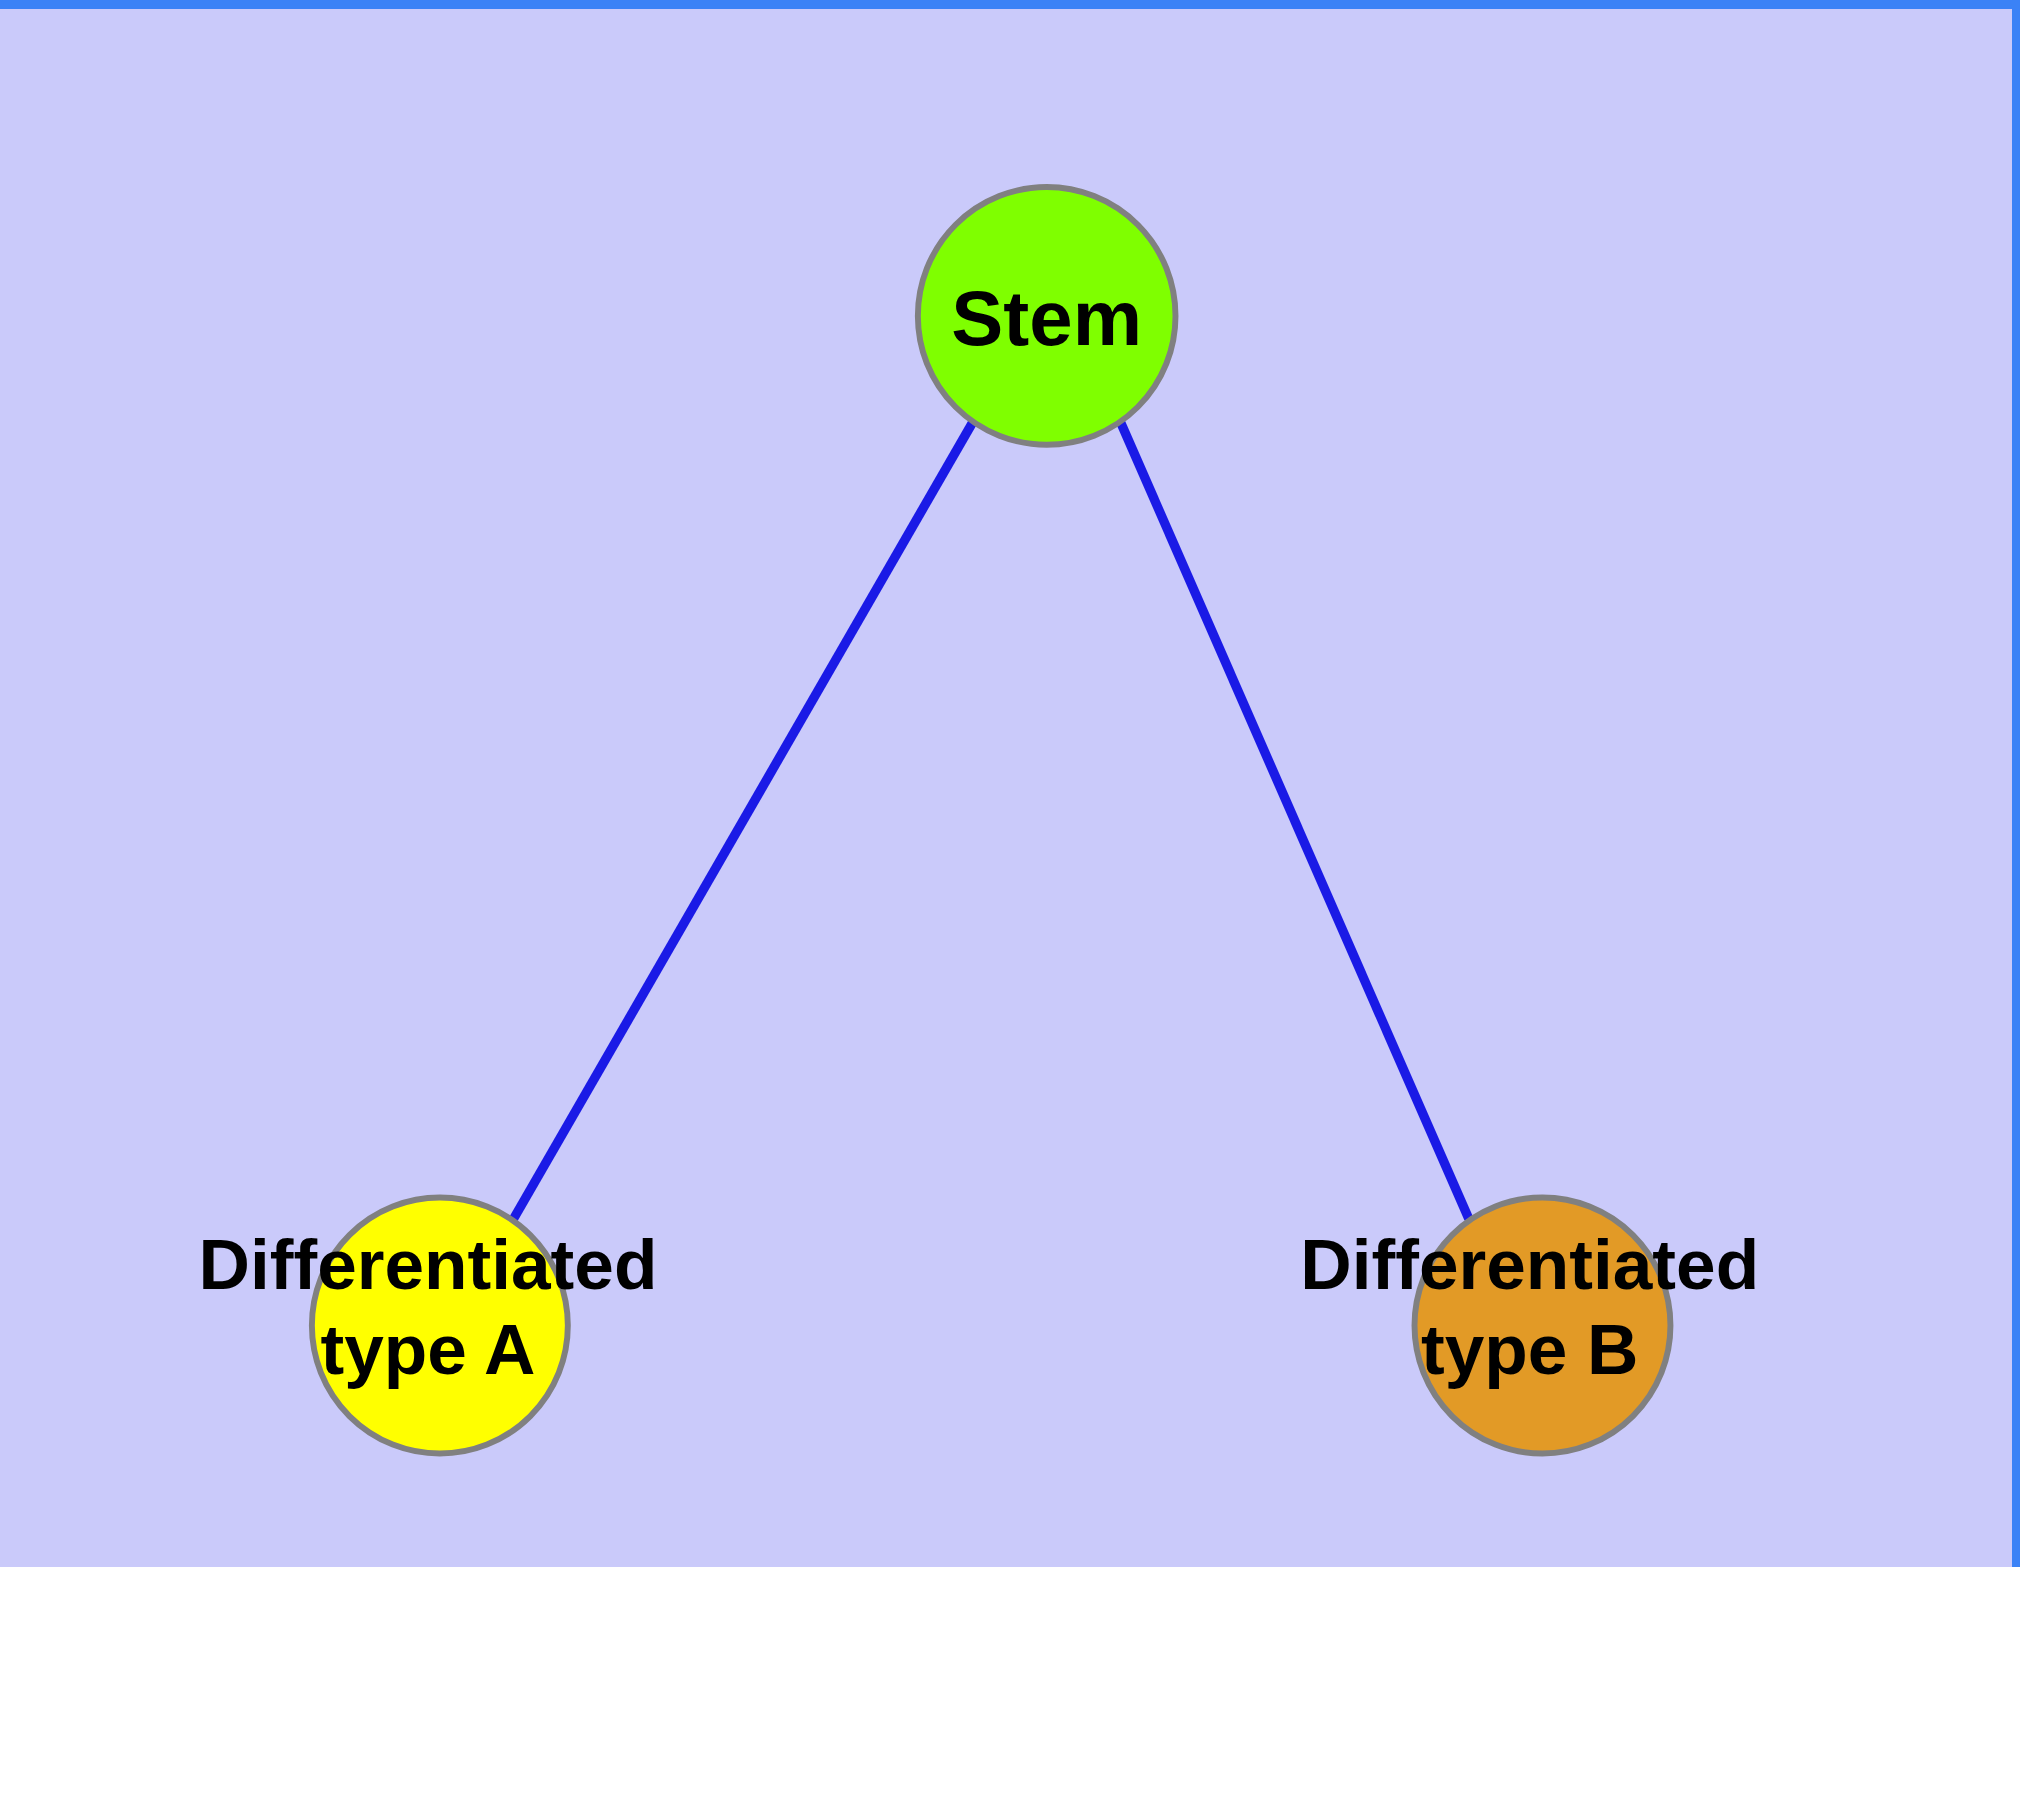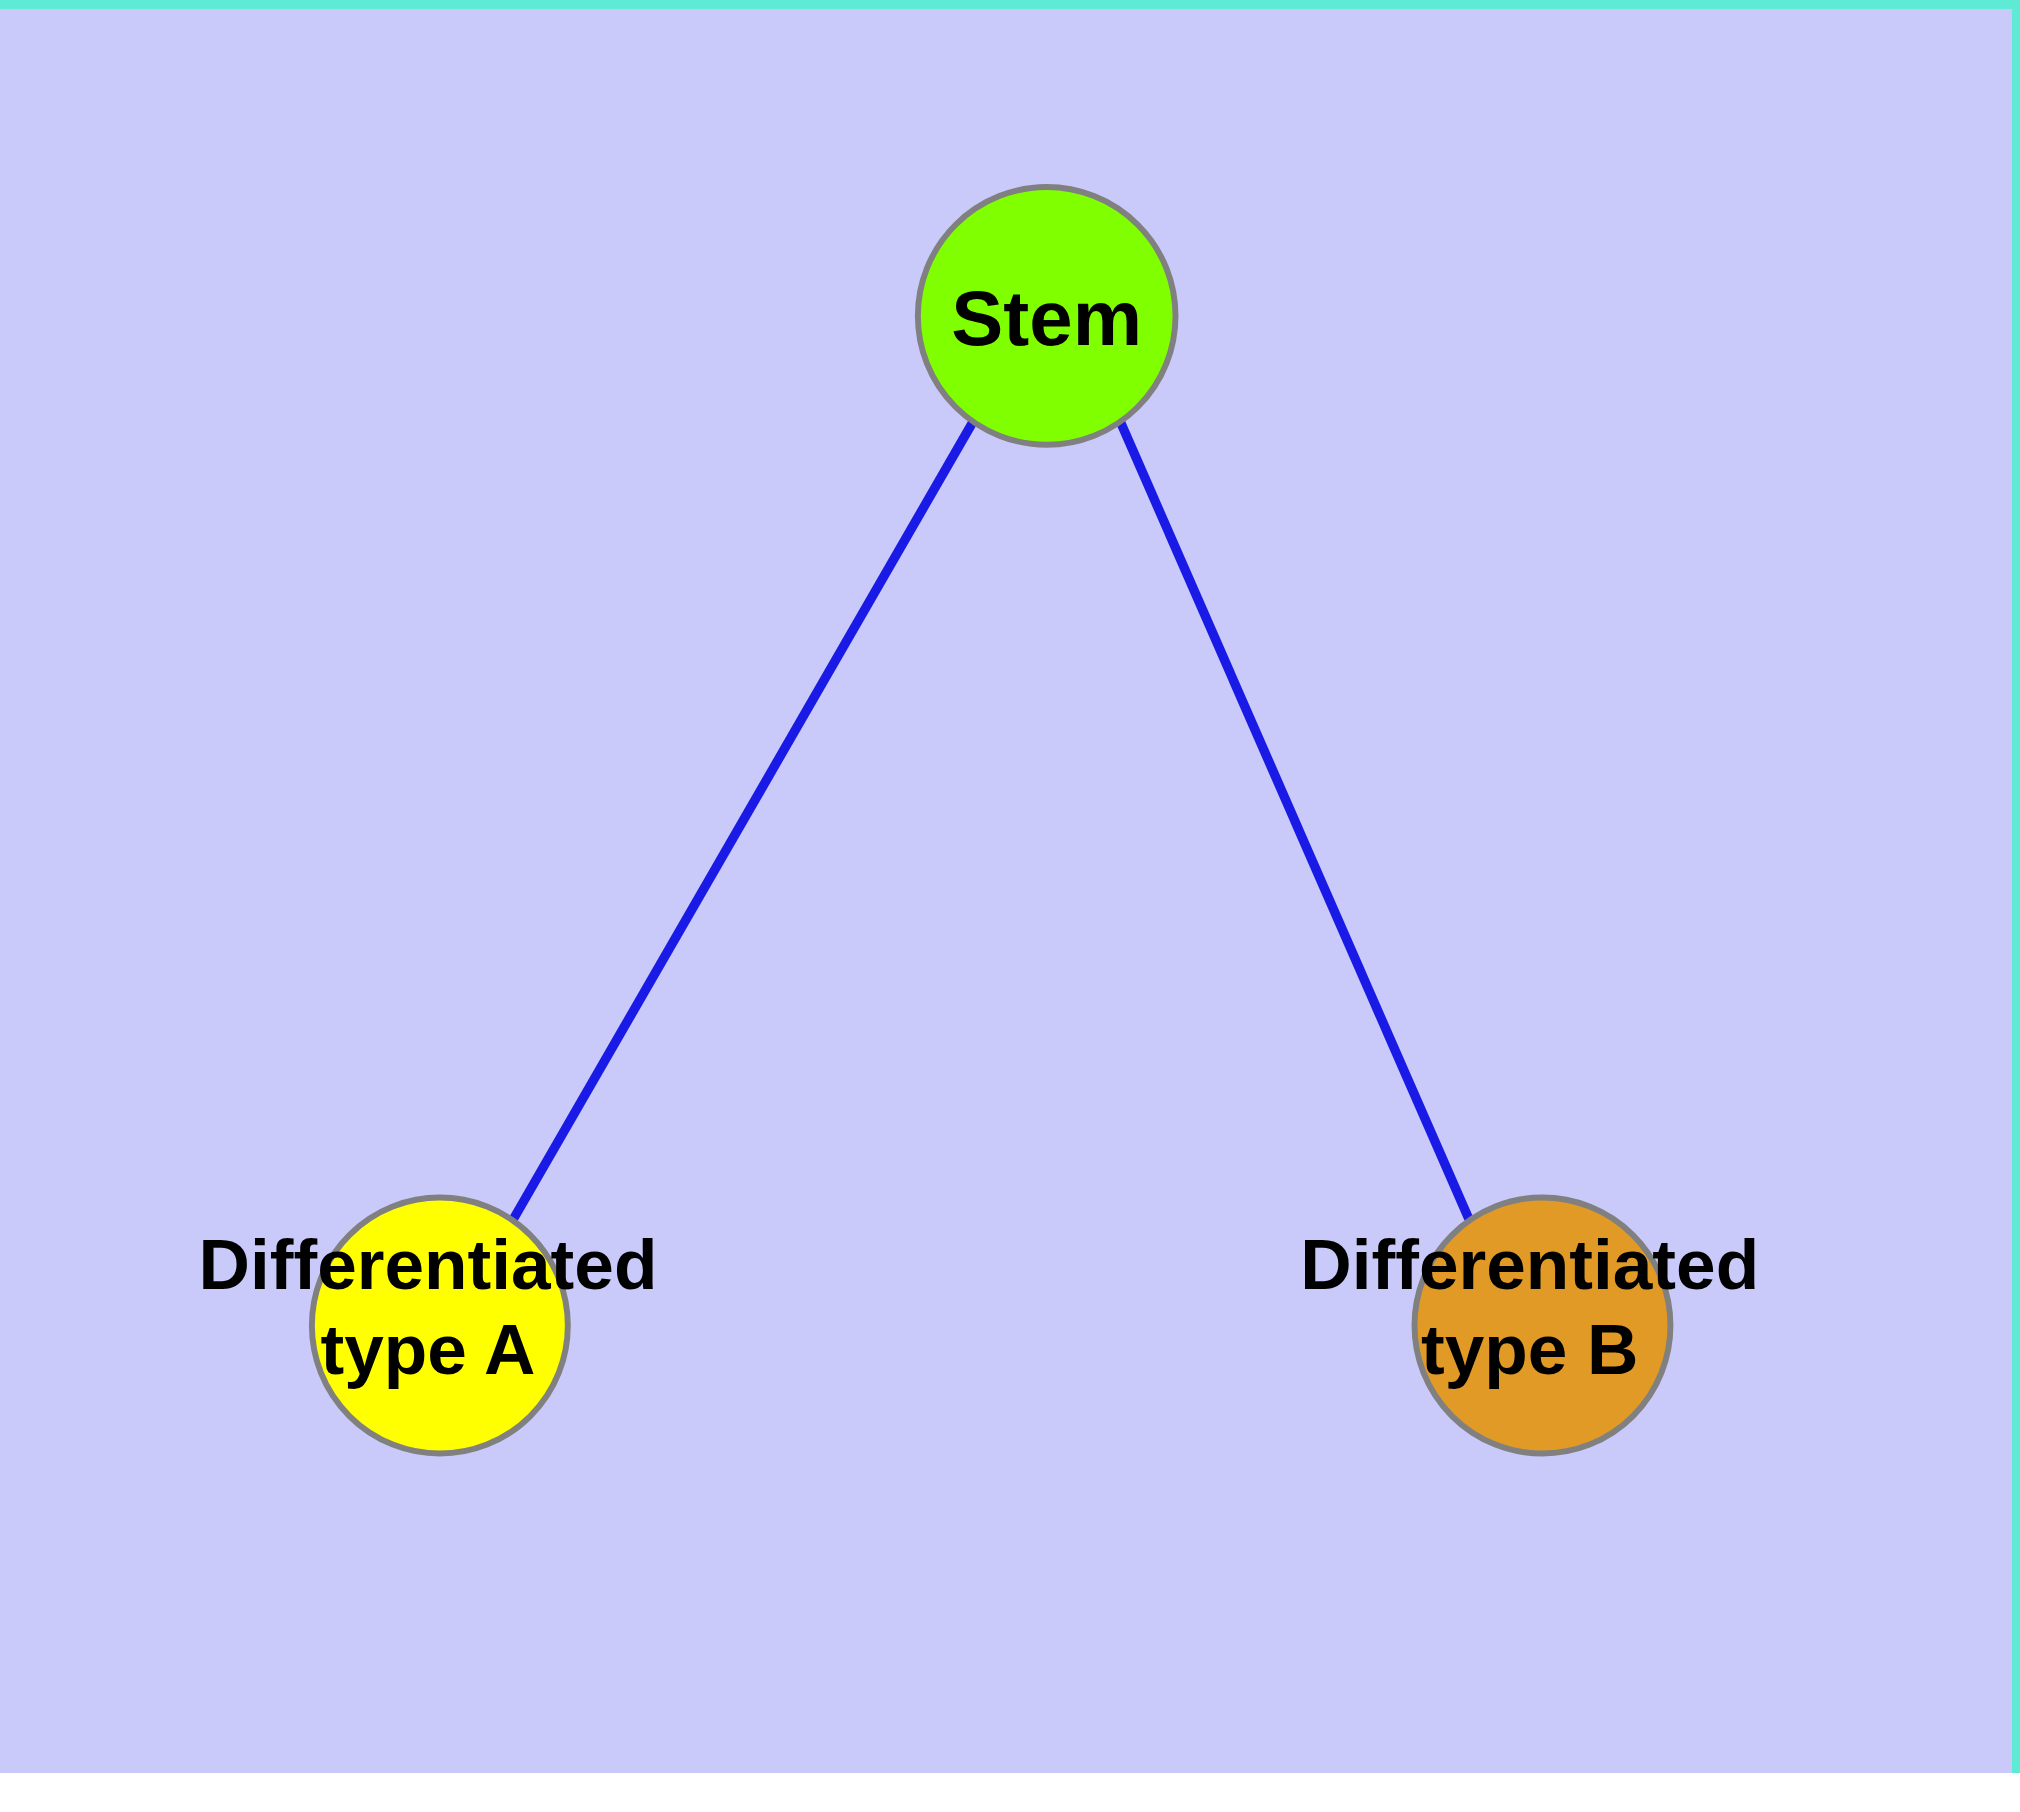--- a/index.html
+++ b/index.html
@@ -3,22 +3,22 @@
 <meta charset="utf-8">
 <style>
   html, body {
     margin: 0;
     padding: 0;
     background: #ffffff;
   }
   #canvas {
     position: relative;
     width: 2021px;
-    height: 1773px;
-    background: #5eead4;
+    height: 1567px;
+    background: #3b82f6;
     overflow: hidden;
     font-family: "Liberation Sans", sans-serif;
   }
   #plot-area {
     position: absolute;
     left: 0px;
     top: 8.5px;
     width: 2012px;
     height: 1804px;
     background: #cacafa;

